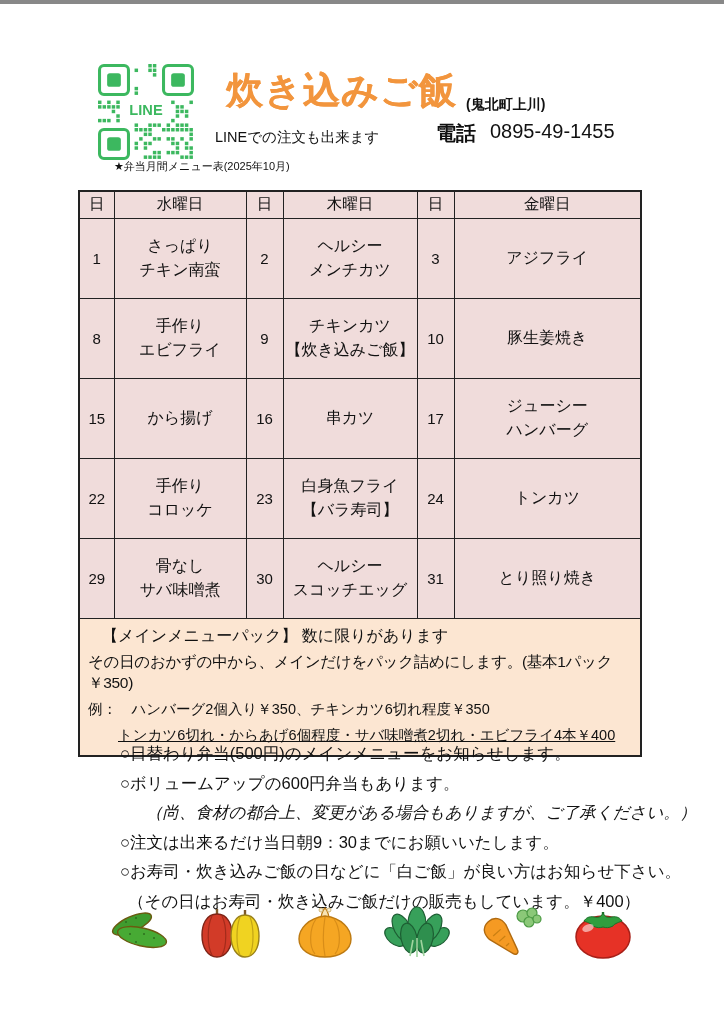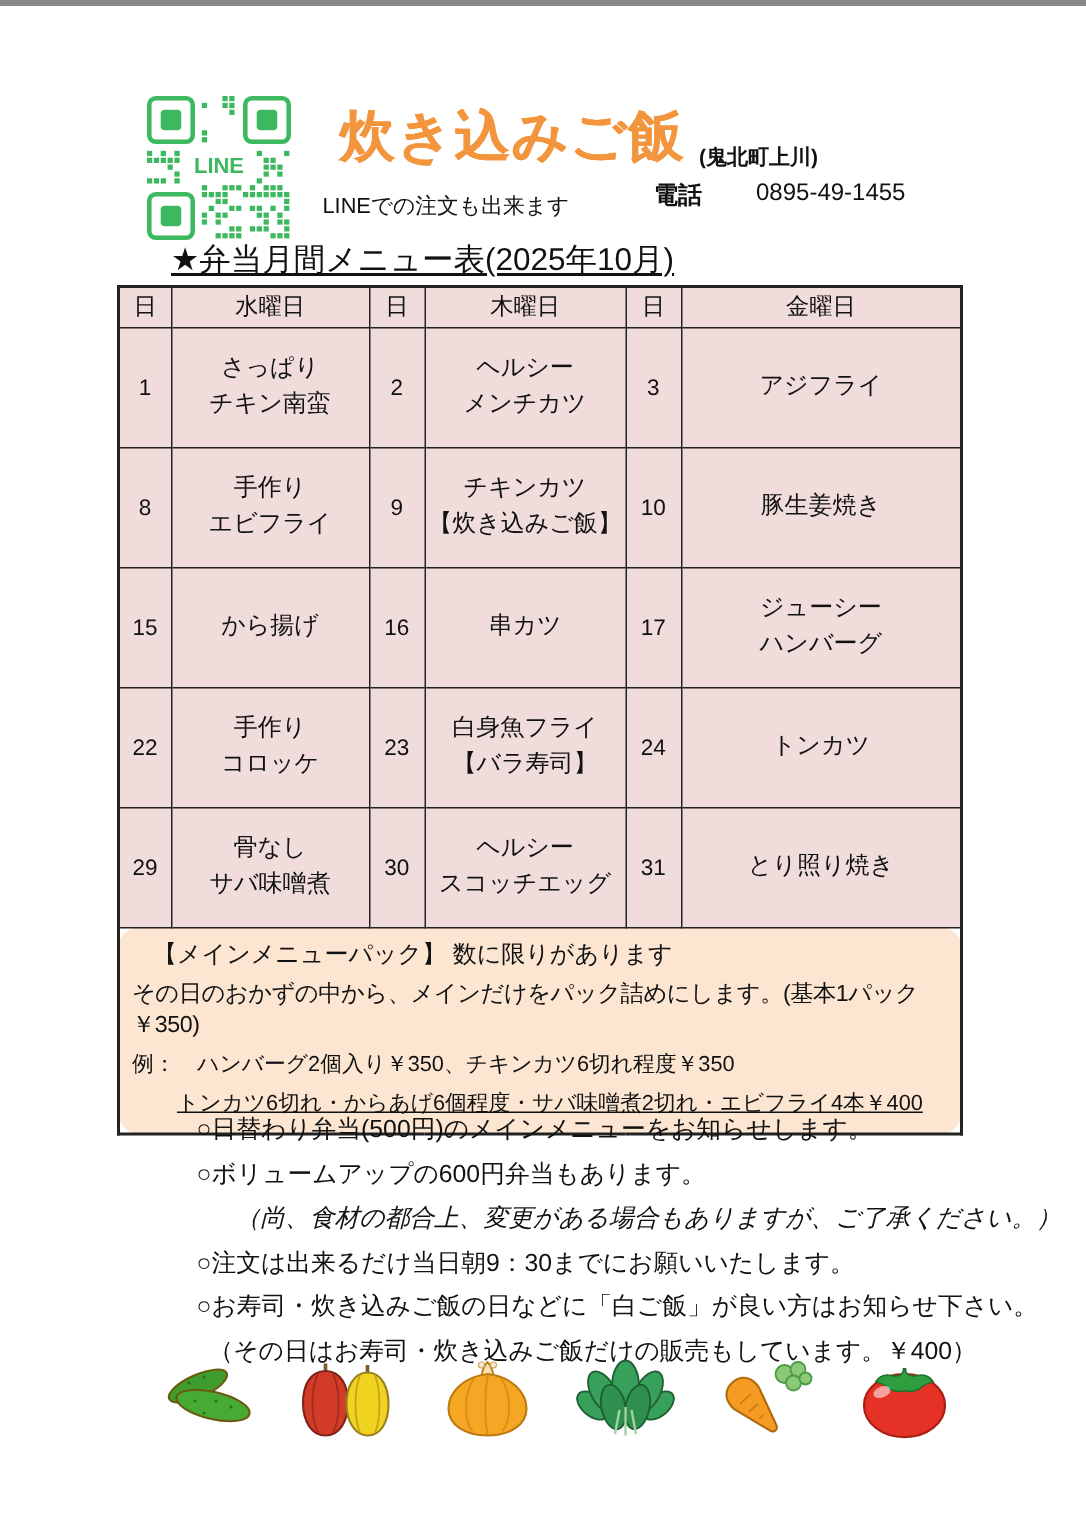--- a/index.html
+++ b/index.html
@@ -20,50 +20,49 @@
   
   .qr{position:absolute;left:98px;top:60px;width:96px;height:96px;}
   .brand{
     position:absolute;left:226px;top:62px;width:230px;
     font-size:37px;font-weight:bold;color:var(--accent);
     letter-spacing:1px;white-space:nowrap;
     text-shadow:0.6px 0 0 var(--accent);
   }
   .location{position:absolute;left:466px;top:92px;font-size:14px;font-weight:bold;white-space:nowrap;text-align:right;}
   .line-note{position:absolute;left:215px;top:124px;font-size:14.5px;white-space:nowrap;}
-  .phone{position:absolute;left:436px;top:116px;font-size:16px;white-space:nowrap;display:flex;gap:36px;}
+  .phone{position:absolute;left:436px;top:116px;font-size:20px;white-space:nowrap;display:flex;gap:14px;}
   .phone .lbl{font-weight:bold;}
-  .menu-title{position:absolute;left:114px;top:155px;font-size:21px;white-space:nowrap;text-decoration:underline;}
+  .menu-title{position:absolute;left:114px;top:155px;font-size:11px;white-space:nowrap;}
   
   table.menu{
     position:absolute;left:78px;top:186px;width:562px;
     border-collapse:collapse;table-layout:fixed;
     border:2.4px solid var(--line);
   }
   table.menu th,table.menu td{
     border:1.6px solid var(--line);
     background:var(--pink);
     text-align:center;vertical-align:middle;
     font-weight:normal;
   }
   table.menu thead th{height:27px;font-size:15.5px;}
   table.menu tbody td{height:80px;}
   td.date{font-size:15px;}
   td.dish{font-size:16px;line-height:24px;white-space:pre-line;}
   tr.pack-row td{
     background:var(--peach);text-align:left;height:auto;
     padding:7px 8px 10px 8px;
-    border-radius:14px;
   }
   .pack-title{font-size:16px;padding-left:14px;margin-bottom:5px;}
   .pack-desc{font-size:15.5px;margin-bottom:6px;letter-spacing:-0.3px;}
   .pack-ex1{font-size:14.5px;margin-bottom:7px;}
   .pack-ex2{font-size:14.5px;padding-left:30px;text-decoration:underline;}
   
-  .notes{position:absolute;left:131px;top:735px;font-size:16.5px;}
+  .notes{position:absolute;left:120px;top:735px;font-size:16.5px;}
   .note{height:29.5px;line-height:29.5px;white-space:nowrap;}
   .note.indent1{padding-left:26px;font-style:italic;}
   .note.indent2{padding-left:8px;}
   
   .veg-row{
     position:absolute;left:102px;top:899px;width:538px;height:60px;
     display:flex;justify-content:space-between;align-items:center;
   }
   .veg{width:74px;height:58px;}
   .veg svg{width:100%;height:100%;display:block;}

